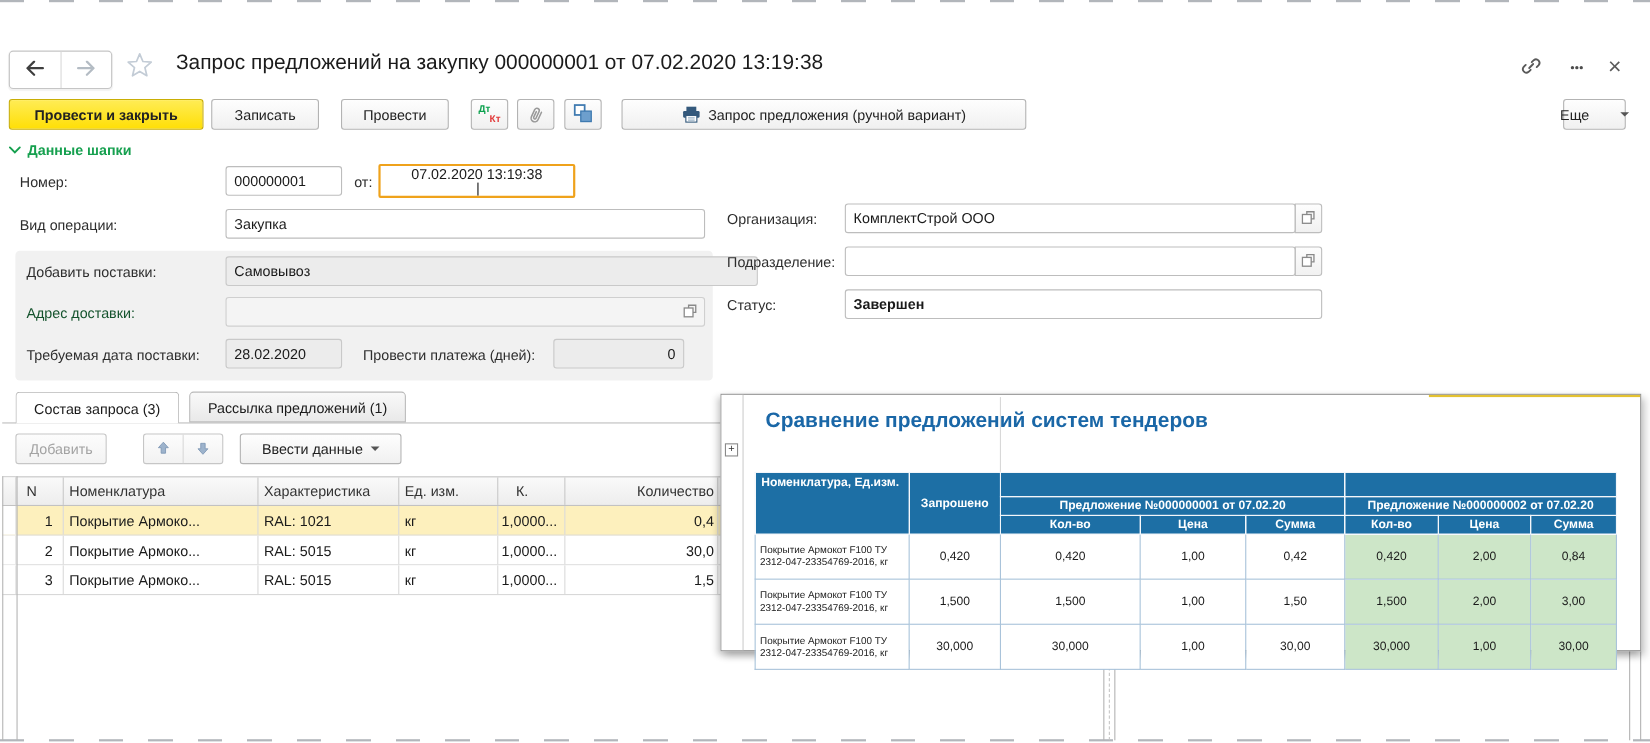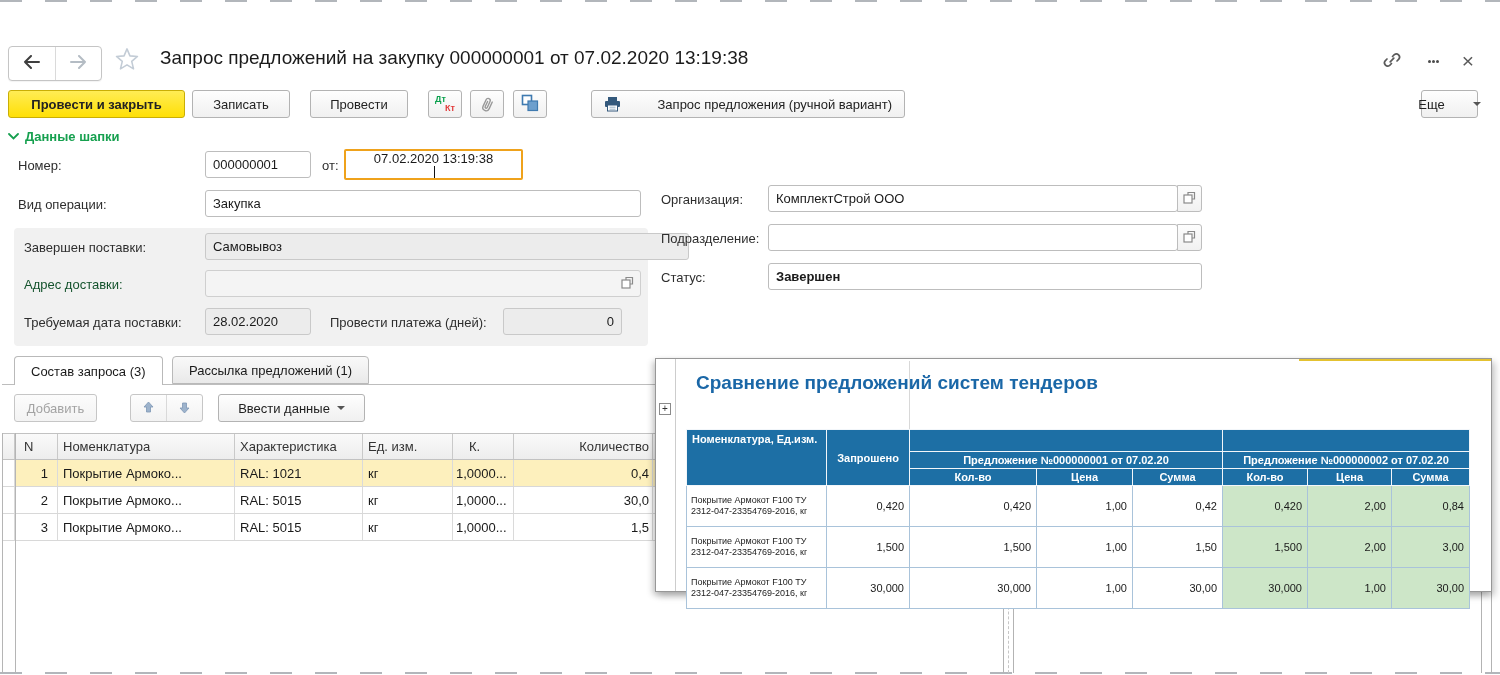--- a/index.html
+++ b/index.html
@@ -68,21 +68,21 @@
   .plusbox{position:absolute;left:3px;top:44px;width:12px;height:12px;box-sizing:border-box;border:1px solid #8a8a8a;background:#fff;
            font-size:10px;line-height:10px;text-align:center;color:#333;}
   .ovtitle{position:absolute;left:40px;top:13px;font-size:19px;font-weight:700;color:#1a67a7;white-space:nowrap;}
   .ovline{position:absolute;left:253px;top:2px;width:1px;height:229px;background:#d8d8d8;}
   table.cmp{position:absolute;left:30px;top:70px;width:783px;border-collapse:collapse;table-layout:fixed;z-index:2;border:1px solid #8fb0c9;}
   .cmp td{box-sizing:border-box;overflow:hidden;}
   .cmp td.h{background:#1d6fa5;color:#fff;font-weight:700;font-size:11px;text-align:center;vertical-align:middle;border:1px solid #f2f6fa;}
   .cmp td.h.nameh{text-align:left;vertical-align:top;padding:3px 5px;}
   .cmp tr.b1{height:22px;} .cmp tr.b2{height:17px;} .cmp tr.b3{height:17px;} .cmp tr.d{height:27px;}
   .cmp td.name{font-size:9px;line-height:1.2;padding:2px 4px;border:1px solid #a9c3da;background:#fff;color:#222;vertical-align:middle;}
-  .cmp td.numc{font-size:11px;text-align:right;padding:14px 5px;border:1px solid #a9c3da;background:#fff;vertical-align:middle;}
+  .cmp td.numc{font-size:11px;text-align:center;padding:14px 5px;border:1px solid #a9c3da;background:#fff;vertical-align:middle;}
   .cmp td.numc.green{background:#cde6c8;}
   .vline{position:absolute;width:1px;background:#b3b3b3;z-index:1;}
   .vdash{position:absolute;width:0;border-left:1px dashed #c6c6c6;z-index:1;}
 </style>
 </head>
 <body>
 
 <div class="page">
 
   <div class="abs dash" style="left:0;top:0;width:1500px;"></div>
@@ -154,21 +154,21 @@
     </span>
   </div>
   <div class="btn ibtn" style="left:513px;top:90px;">
     <span>
       <svg width="18" height="18" viewBox="0 0 18 18">
           <rect x="1.5" y="1.5" width="9" height="9" fill="#fff" stroke="#3f7ab0" stroke-width="1.6"></rect>
           <rect x="7" y="7" width="9.5" height="9.5" fill="#6d9fcd" stroke="#3f7ab0" stroke-width="1.2"></rect>
         </svg>
     </span>
   </div>
-  <div class="btn" style="left:591px;top:90px;width:314px;justify-content:space-between;">
+  <div class="btn" style="left:565px;top:90px;width:368px;">
     <span style="display:inline-flex;">
       <svg width="17" height="16" viewBox="0 0 17 16">
           <rect x="4" y="1" width="9" height="4" fill="#34597c"></rect>
           <rect x="1" y="5" width="15" height="6" rx="1" fill="#34597c"></rect>
           <rect x="3.5" y="9" width="10" height="6" fill="#fff" stroke="#34597c"></rect>
           <line x1="5.5" y1="11.2" x2="11.5" y2="11.2" stroke="#9ab2c6"></line>
           <line x1="5.5" y1="13.2" x2="11.5" y2="13.2" stroke="#9ab2c6"></line>
         </svg>
     </span>
     <span>Запрос предложения (ручной вариант)</span>
@@ -196,21 +196,21 @@
     <span>07.02.2020 13:19:38</span>
       <span class="tcaret"></span>
   </div>
 
   <div class="lbl" style="left:18px;top:197px;">Вид операции:</div>
   <div class="inp" style="left:205px;top:190px;width:436px;">
     <span>Закупка</span>
   </div>
 
   <div class="abs panel"></div>
-  <div class="lbl" style="left:24px;top:240px;">Завершен поставки:</div>
+  <div class="lbl" style="left:24px;top:240px;">Добавить поставки:</div>
   <div class="inp gray" style="left:205px;top:233px;width:484px;">
     <span>Самовывоз</span>
   </div>
   <div class="lbl dim" style="left:24px;top:277px;">Адрес доставки:</div>
   <div class="inp" style="left:205px;top:270px;width:436px;background:#f4f4f4;border-color:#cfcfcf;">
     <span></span>
   </div>
   <div class="openbtn infield" style="left:615px;top:270px;">
     <span>
       <svg width="13" height="13" viewBox="0 0 13 13">

